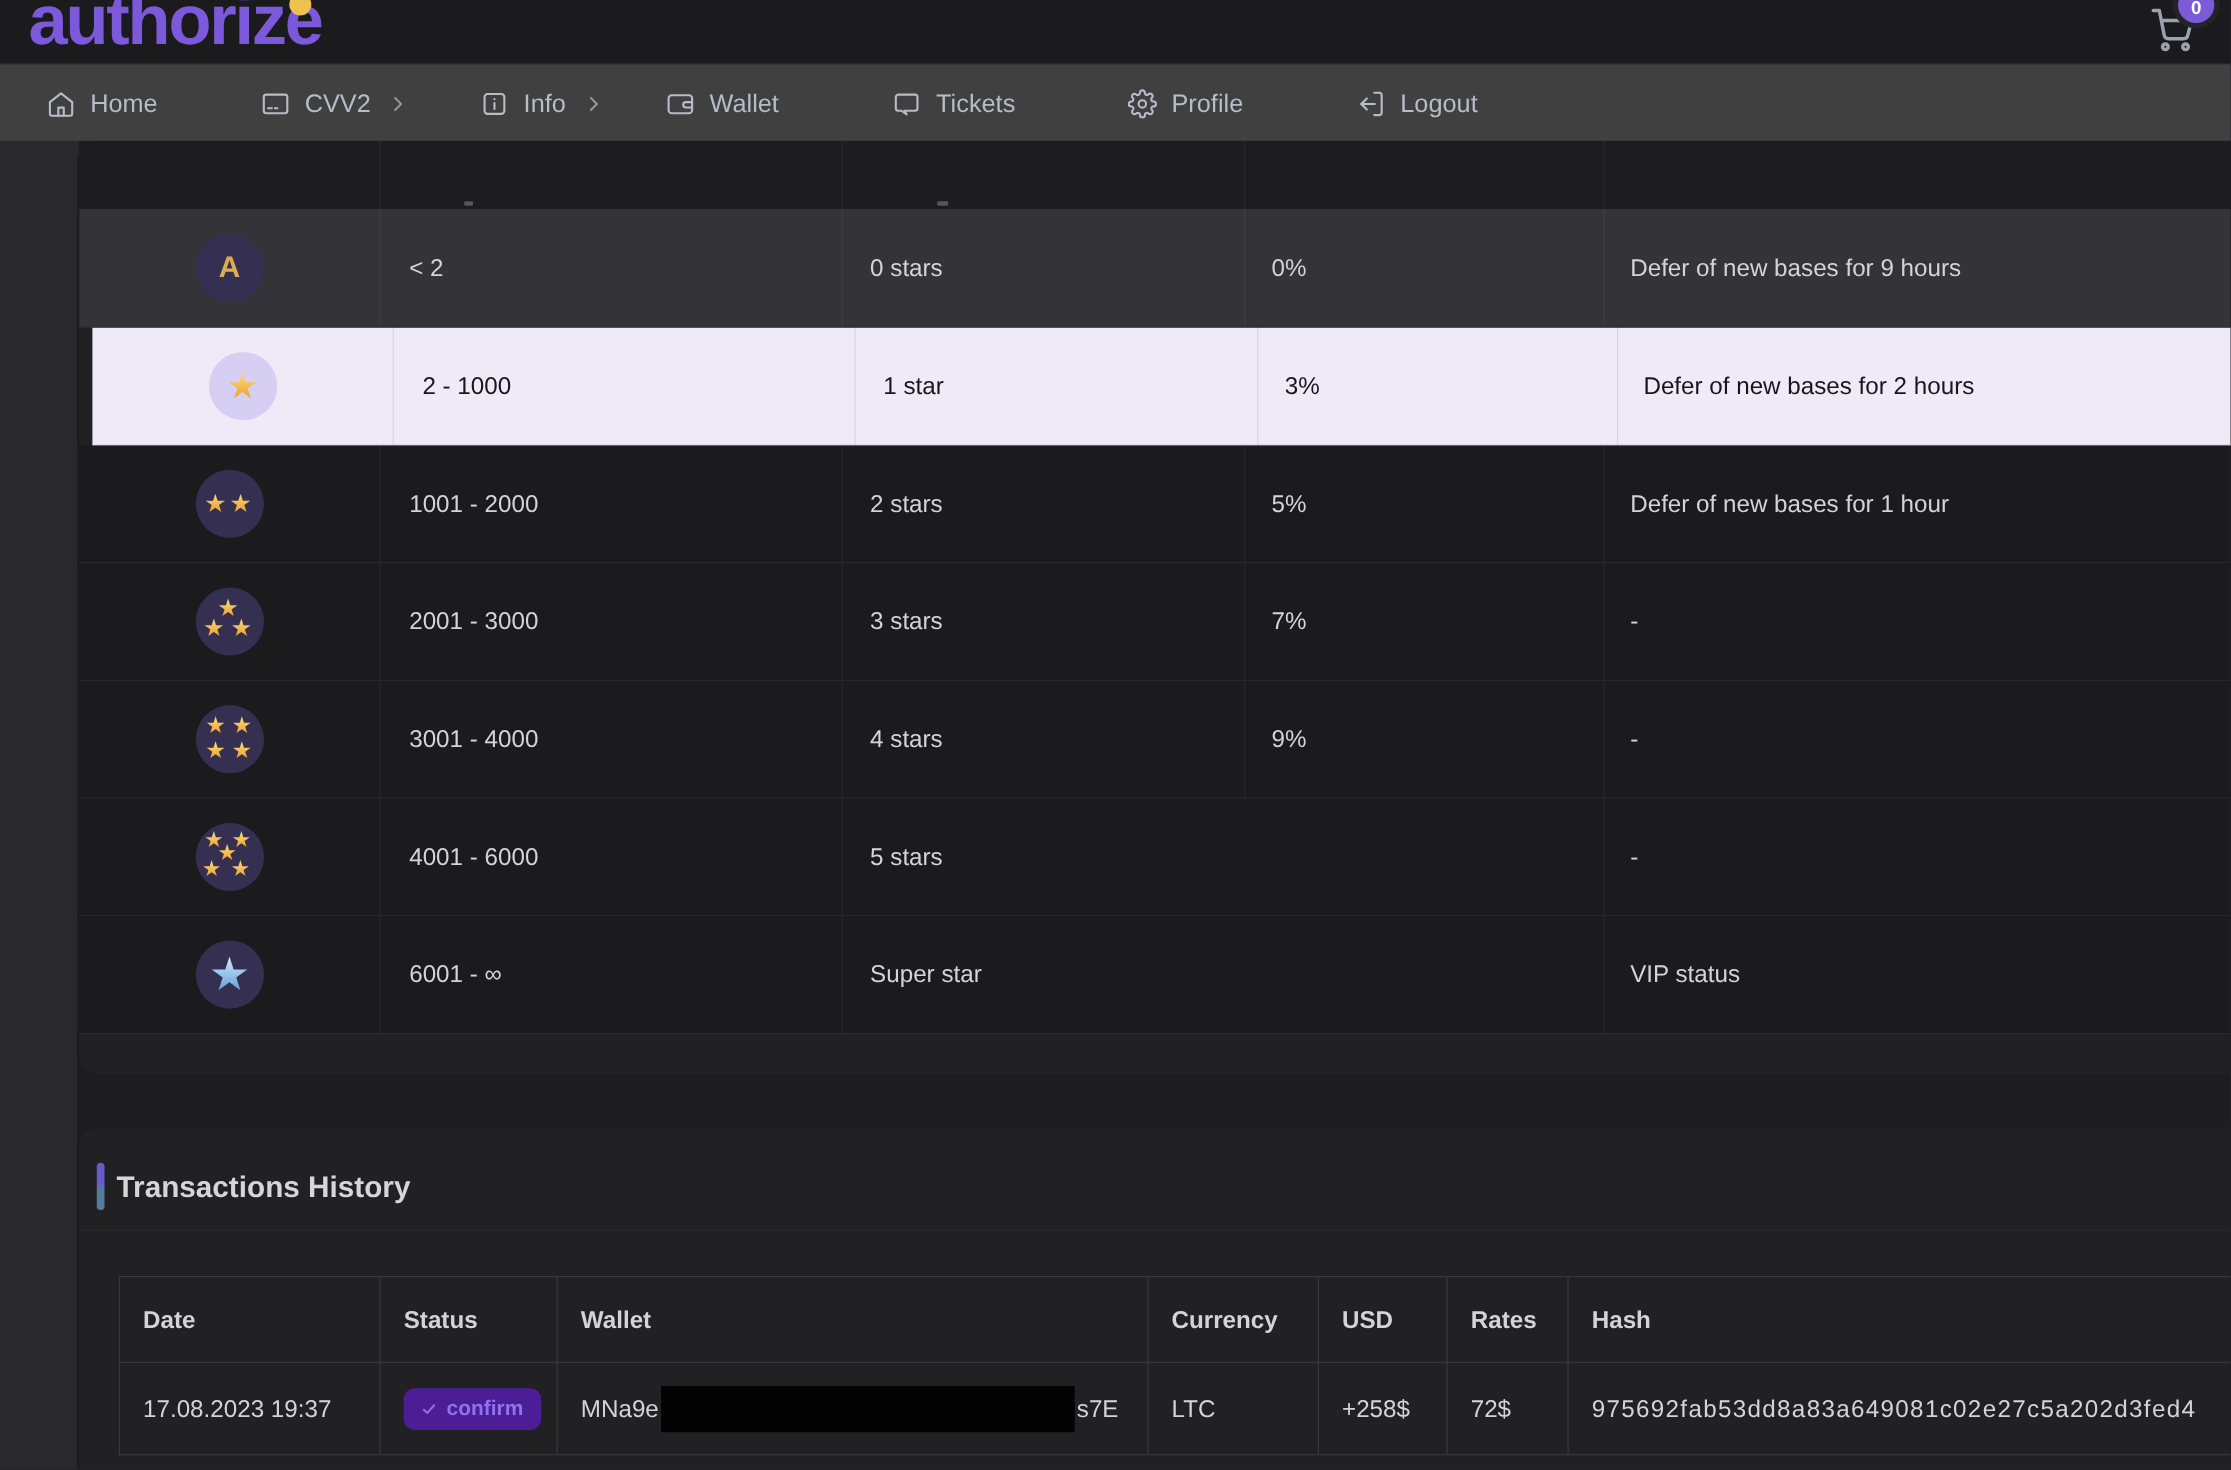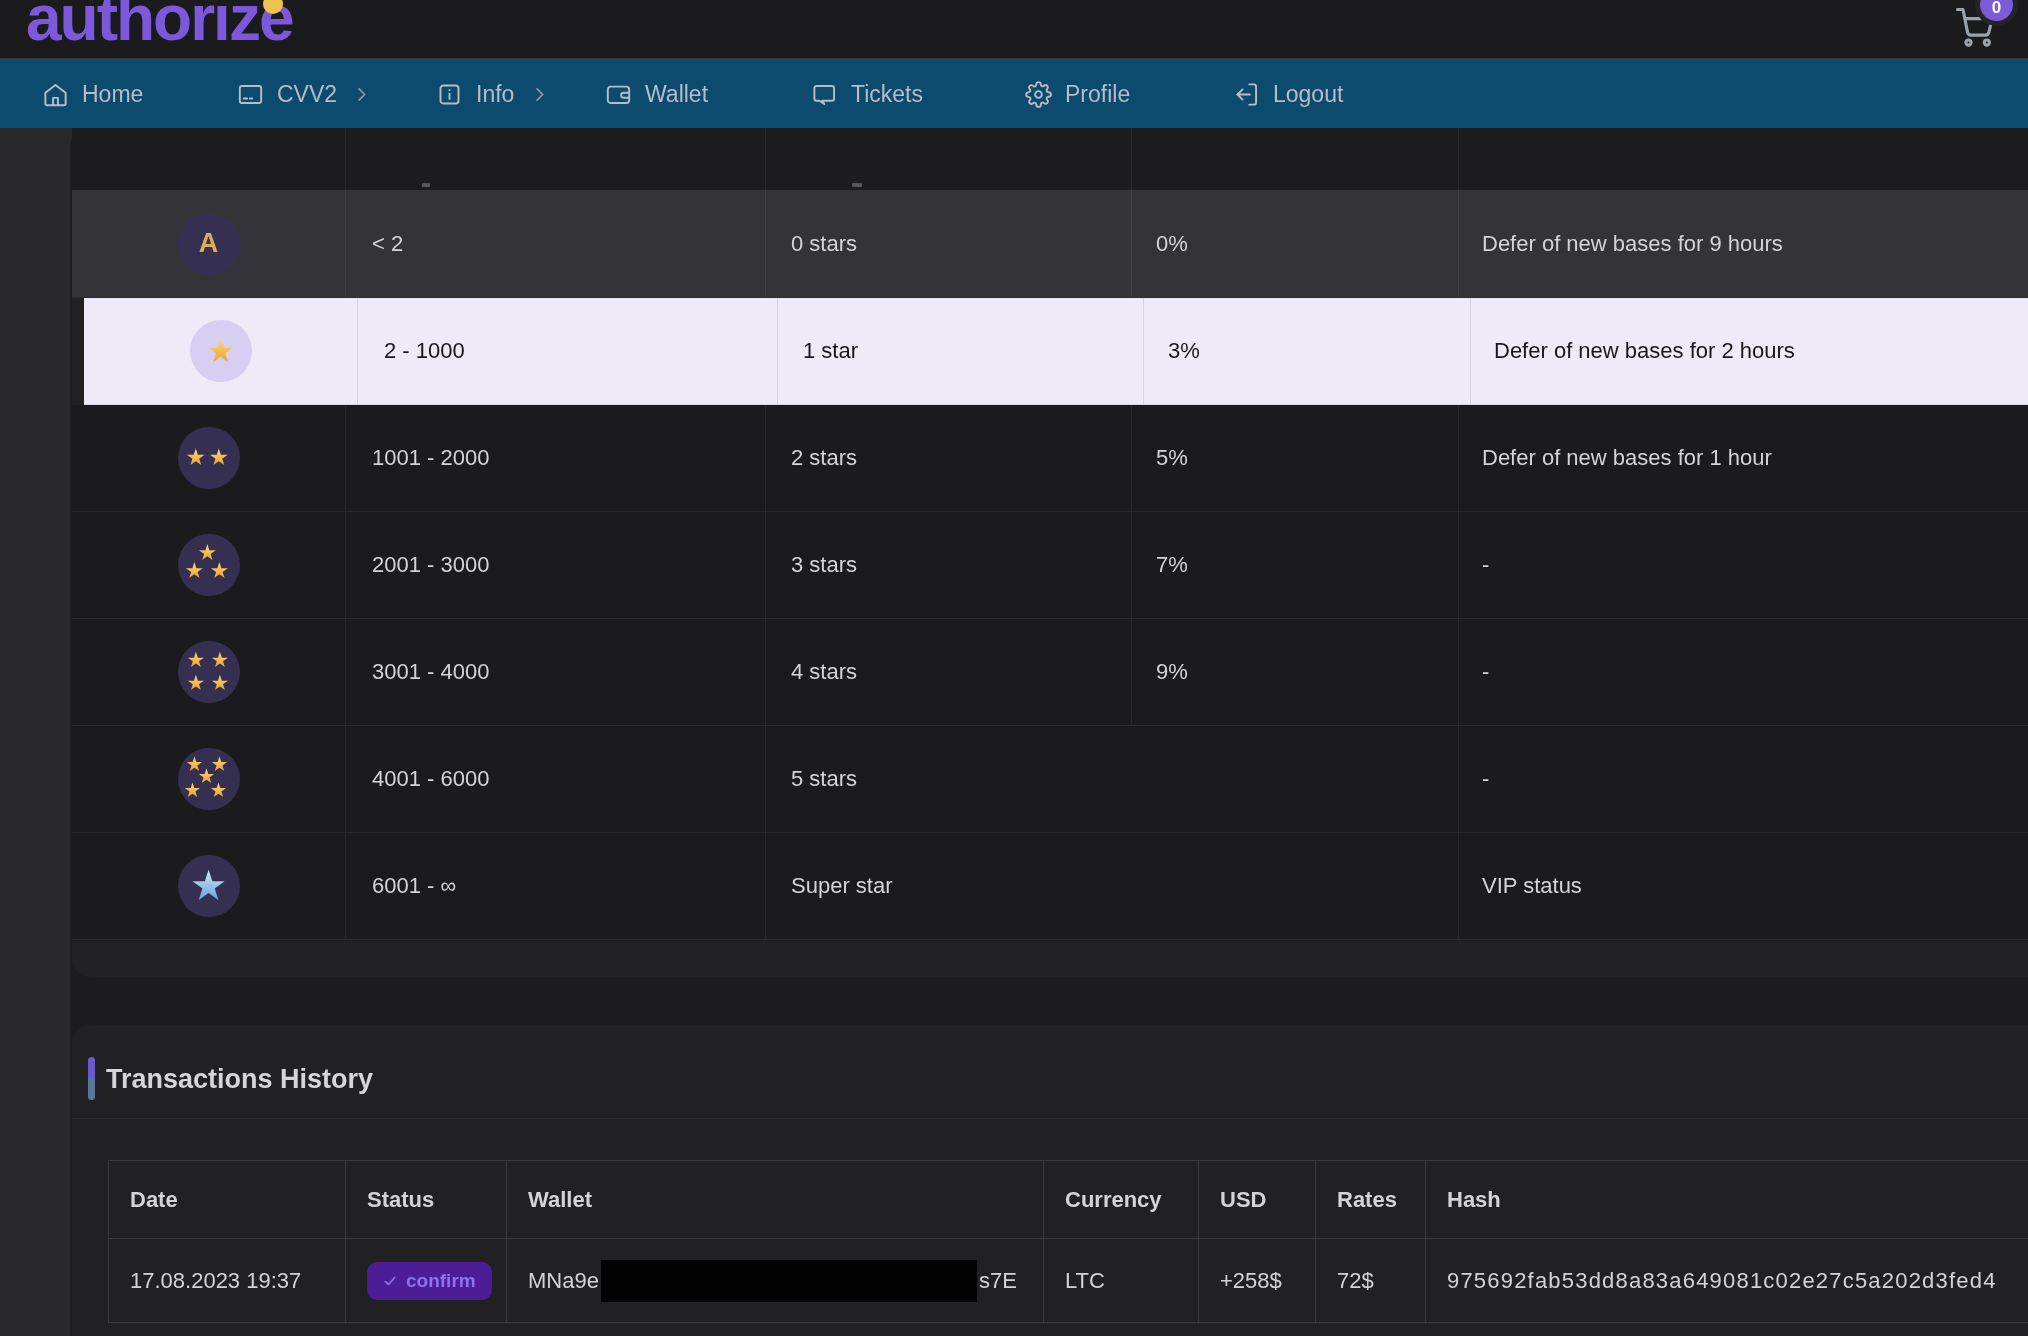--- a/index.html
+++ b/index.html
@@ -13,21 +13,21 @@
   
   .top-header{position:absolute;left:0;top:0;width:2028px;height:58px;background:#1b1b1e;z-index:5;}
   .logo{position:absolute;left:26px;top:-14px;font-size:64px;font-weight:800;letter-spacing:-2px;color:#7c59da;line-height:1;}
   .logo-dot{position:absolute;left:263px;top:-6px;width:20px;height:20px;border-radius:50%;background:#edc24f;}
   .cart-wrap{position:absolute;left:1948px;top:0;width:78px;height:58px;}
   .cart-svg{position:absolute;left:4px;top:4px;color:#9ba2ad;}
   .cart-badge{position:absolute;left:32px;top:-12px;width:33px;height:33px;border-radius:50%;
     background:#7b5bd8;box-shadow:0 0 0 5px #242428;color:#fff;font-size:17px;font-weight:700;
     display:flex;align-items:center;justify-content:center;padding-top:6px;}
   
-  .nav{position:absolute;left:0;top:58px;width:2028px;height:70px;background:#0c4a6e;border-top:1px solid #37373b;z-index:5;text-decoration:underline;}
+  .nav{position:absolute;left:0;top:58px;width:2028px;height:70px;background:#404040;border-top:1px solid #37373b;z-index:5;text-decoration:underline;}
   .nav-item{position:absolute;top:0;height:70px;display:flex;align-items:center;gap:13px;
     color:#b6bdc9;font-size:23px;cursor:pointer;}
   .nav-item svg{flex:0 0 auto;}
   .nav-chevron{position:absolute;top:0;height:70px;display:flex;align-items:center;color:#9099a5;}
   
   .panel{position:absolute;left:70px;top:128px;width:1958px;height:1208px;background:#1d1d20;border-top-left-radius:18px;}
   .card1{position:absolute;left:72px;top:128px;width:1956px;height:849px;background:#212124;
     border-bottom-left-radius:18px;overflow:hidden;}
   .rt-header{position:absolute;left:0;top:0;width:1956px;height:62px;background:#1d1d20;}
   .vdiv{position:absolute;top:0;bottom:0;width:1px;background:rgba(255,255,255,0.055);}

